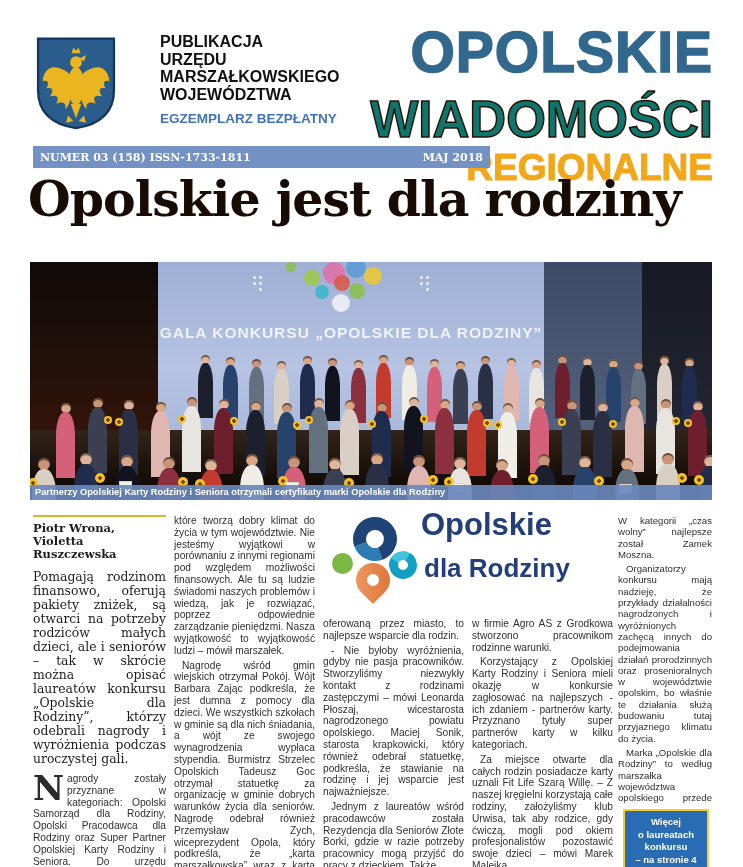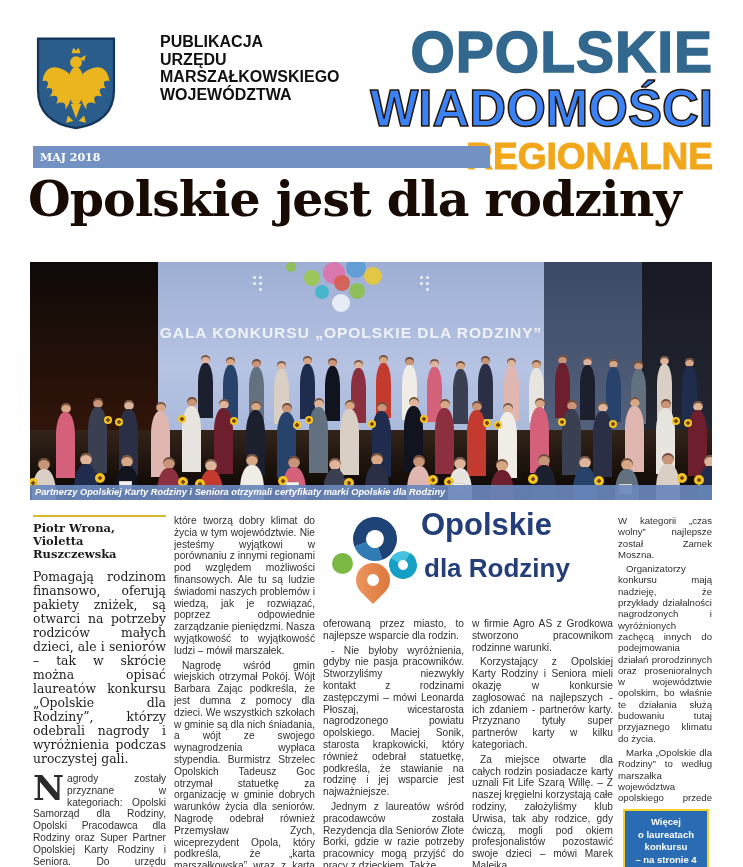--- a/index.html
+++ b/index.html
@@ -5,21 +5,21 @@
   html,body{margin:0;padding:0;background:#e8e8e8;}
   .page{position:relative;width:743px;height:867px;background:#fff;overflow:hidden;
         font-family:"Liberation Sans",sans-serif;margin:0 auto;}
   
   .shield{position:absolute;left:35px;top:36px;width:82px;height:94px;}
   .pubblock{position:absolute;left:160px;top:33px;color:#111;
             font-weight:bold;font-size:16px;line-height:17.5px;letter-spacing:0;}
   .freecopy{margin-top:7px;color:#4272b8;font-size:13.5px;font-weight:bold;}
   .masthead{position:absolute;top:24px;right:30px;text-align:right;font-weight:bold;line-height:1;}
   .mh1{font-size:57px;color:#33688e;letter-spacing:1px;-webkit-text-stroke:1.5px #33688e;}
-  .mh2{font-size:51px;color:#3b82f6;margin-top:2px;letter-spacing:0px;text-align:center;-webkit-text-stroke:1.5px #231408;}
+  .mh2{font-size:51px;color:#0f766e;margin-top:13px;letter-spacing:0px;text-align:center;-webkit-text-stroke:1.5px #231408;}
   .mh3{font-size:37px;color:#f2a71b;margin-top:4px;letter-spacing:0px;-webkit-text-stroke:1px #f2a71b;}
   .issuebar{position:absolute;left:33px;top:146px;width:457px;height:22px;background:#7392c3;
             color:#fff;font-family:"DejaVu Serif",serif;font-weight:bold;font-size:11px;
             display:flex;align-items:center;justify-content:space-between;padding:0 7px;box-sizing:border-box;}
   .headline{position:absolute;left:28px;top:170px;width:700px;color:#170b04;
             font-family:"DejaVu Serif",serif;font-weight:bold;font-size:49px;letter-spacing:-1px;white-space:nowrap;}
   
   .photo{position:absolute;left:30px;top:262px;width:682px;height:238px;overflow:hidden;
          background:#1b1410;}
   .photo .layer{position:absolute;}
@@ -32,21 +32,21 @@
                color:rgba(255,255,255,0.8);font-weight:bold;font-size:15.5px;letter-spacing:1px;white-space:nowrap;}
   .person{position:absolute;}
   .person .head{border-radius:50%;margin:0 auto;}
   .person .body{border-radius:45% 45% 10% 10% / 35% 35% 0 0;margin-top:-1px;}
   .sunflower{position:absolute;border-radius:50%;z-index:7;
              background:radial-gradient(circle,#7a4a12 0 28%,#f2c31f 30% 100%);}
   .paper{position:absolute;background:#f4f2ec;z-index:7;border:1px solid #d8d4c8;}
   .blob{position:absolute;border-radius:50%;opacity:.88;z-index:2;}
   .caption{position:absolute;left:0;bottom:0;width:682px;height:15px;z-index:10;
            background:rgba(105,136,188,0.92);color:#fff;font-weight:bold;font-size:9.3px;
-           line-height:15px;padding-left:5px;box-sizing:border-box;white-space:nowrap;font-style:italic;}
+           line-height:15px;padding-left:5px;box-sizing:border-box;white-space:nowrap;}
   
   .content{position:absolute;left:33px;top:515px;width:679px;height:352px;}
   .col{position:absolute;top:0;height:352px;overflow:hidden;color:#303030;
        font-size:10.2px;line-height:11.8px;text-align:justify;}
   .c1{left:0;width:133px;}
   .c2{left:141px;width:141px;}
   .c3{left:290px;width:141px;padding-top:103px;box-sizing:border-box;}
   .c4{left:439px;width:141px;padding-top:103px;box-sizing:border-box;}
   .c5{left:585px;width:94px;font-size:9.6px;line-height:11.3px;}
   .c5 .coltext{height:288px;overflow:hidden;}
@@ -95,29 +95,31 @@
         <path d="M36 88 l6 6 l-8 2 z M54 88 l-6 6 l8 2 z"></path>
       </g>
     </svg>
   </div>
 
   <div class="pubblock">
     <div>PUBLIKACJA</div>
     <div>URZĘDU</div>
     <div>MARSZAŁKOWSKIEGO</div>
     <div>WOJEWÓDZTWA</div>
+    <div class="freecopy">EGZEMPLARZ BEZPŁATNY</div>
   </div>
 
   <div class="masthead">
     <div class="mh1">OPOLSKIE</div>
     <div class="mh2">WIADOMOŚCI</div>
     <div class="mh3">REGIONALNE</div>
   </div>
 
   <div class="issuebar">
+    <span>NUMER 03 (158) ISSN-1733-1811</span>
     <span>MAJ 2018</span>
   </div>
 
   <div class="headline">Opolskie jest dla rodziny</div>
 
   <div class="photo">
     <div class="layer wall-left"></div>
     <div class="layer screen">
         <div class="blob" style="left: 165px; top: 0px; width: 22px; height: 22px; background: rgb(224, 111, 168);"></div>
         <div class="blob" style="left: 188px; top: -4px; width: 20px; height: 20px; background: rgb(91, 155, 213);"></div>

